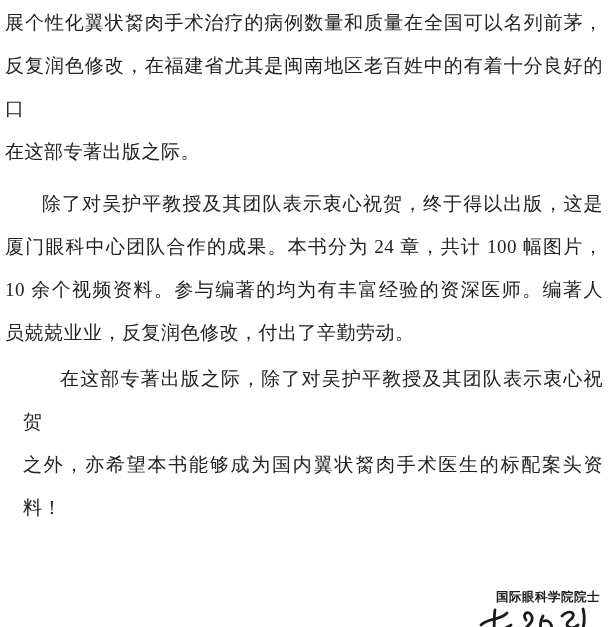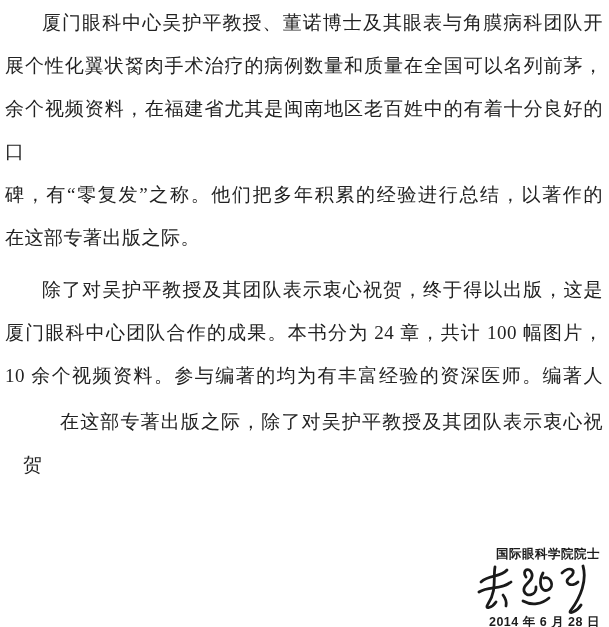--- a/index.html
+++ b/index.html
@@ -50,35 +50,35 @@
     margin-top: 1px;
     letter-spacing: 0.5px;
   }
 </style>
 </head>
 <body>
 
 <div class="page">
 
   <div class="para para-1">
-    <div class="line first">厦门眼科中心吴护平教授、董诺博士及其眼表与角膜病科团队开</div>
     <div class="line">展个性化翼状胬肉手术治疗的病例数量和质量在全国可以名列前茅，</div>
-    <div class="line">余个视频资料，在福建省尤其是闽南地区老百姓中的有着十分良好的口</div>
-    <div class="line">碑，有“零复发”之称。他们把多年积累的经验进行总结，以著作的</div>
+    <div class="line">反复润色修改，在福建省尤其是闽南地区老百姓中的有着十分良好的口</div>
     <div class="line last">在这部专著出版之际。</div>
   </div>
 
   <div class="para para-2">
     <div class="line first">除了对吴护平教授及其团队表示衷心祝贺，终于得以出版，这是</div>
     <div class="line">厦门眼科中心团队合作的成果。本书分为 24 章，共计 100 幅图片，</div>
     <div class="line">10 余个视频资料。参与编著的均为有丰富经验的资深医师。编著人</div>
+    <div class="line last">员兢兢业业，反复润色修改，付出了辛勤劳动。</div>
   </div>
 
   <div class="para para-3">
     <div class="line first">在这部专著出版之际，除了对吴护平教授及其团队表示衷心祝贺</div>
+    <div class="line last">之外，亦希望本书能够成为国内翼状胬肉手术医生的标配案头资料！</div>
   </div>
 
   <div class="sig">
     <div class="t">国际眼科学院院士</div>
     <svg class="sig-svg" width="120" height="50" viewBox="0 0 120 50" fill="none" stroke="#1a1a1a" stroke-width="2.8" stroke-linecap="round" stroke-linejoin="round">
 
       <path d="M5 18 C13 10 24 14 31 6"></path>
       <path d="M3 28 C13 22 25 26 35 18"></path>
       <path d="M19 3 C17 14 21 27 12 40 C8 46 16 44 20 38"></path>
       <path d="M27 31 C30 35 31 38 30 42"></path>

